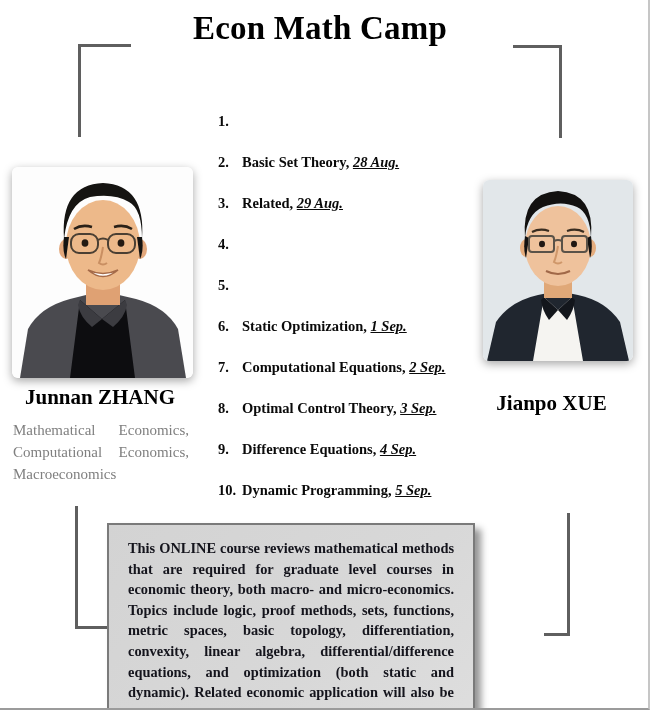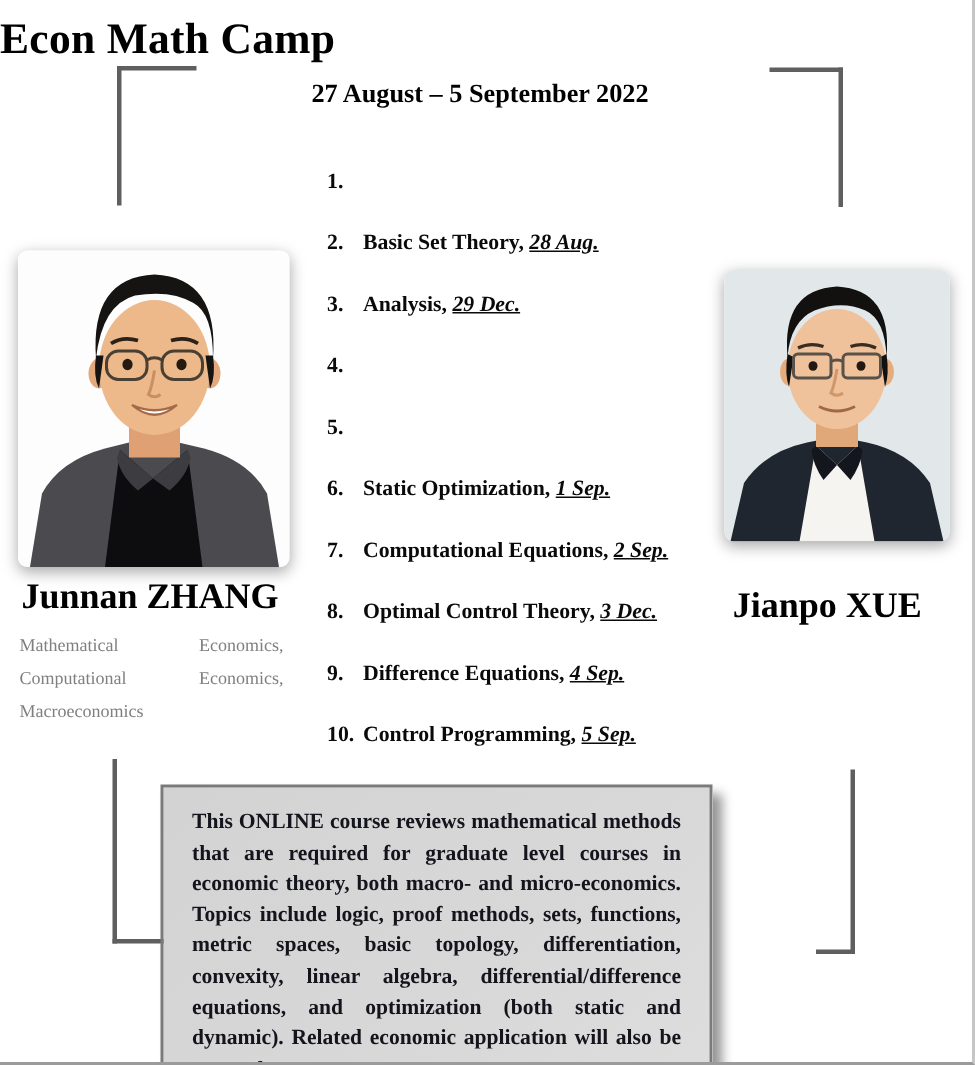--- a/index.html
+++ b/index.html
@@ -9,21 +9,21 @@
     box-sizing:border-box;
     background:#ffffff;
     border-right:2px solid #c6c6c6;
     border-bottom:2px solid #9b9b9b;
     font-family:"Liberation Serif", serif;
     overflow:hidden;
   }
   
   .title{
     position:absolute;top:10px;left:0;width:640px;
-    text-align:left;font-size:29px;font-weight:bold;color:#000;
+    text-align:center;font-size:33px;font-weight:bold;color:#000;
     letter-spacing:.2px;
   }
   .subtitle{
     position:absolute;top:52px;left:0;width:640px;
     text-align:center;font-size:17.5px;font-weight:bold;color:#000;
   }
   
   .bracket{position:absolute;z-index:1;}
   .b-tl{left:78px;top:44px;width:50px;height:90px;
         border-top:3px solid #5f5f5f;border-left:3px solid #5f5f5f;}
@@ -39,24 +39,24 @@
     list-style:none;margin:0;padding:0;
     font-size:14.5px;font-weight:bold;color:#0a0a0a;
   }
   .sitem{display:flex;margin-bottom:22px;line-height:19px;}
   .sitem .num{min-width:24px;}
   .sitem .date{font-style:italic;text-decoration:underline;}
   
   .photo{position:absolute;border-radius:6px;box-shadow:0 3px 10px rgba(0,0,0,0.35);}
   .photo-left{left:12px;top:167px;width:181px;height:211px;}
   .photo-right{left:483px;top:180px;width:150px;height:181px;}
-  .pname{position:absolute;font-size:24px;font-weight:bold;color:#000;text-align:center;}
+  .pname{position:absolute;font-size:21px;font-weight:bold;color:#000;text-align:center;}
   .pname-left{left:0;top:385px;width:200px;}
   .pname-right{left:458px;top:391px;width:187px;}
-  .pdesc{position:absolute;font-size:12px;color:#7f7f7f;line-height:22px;}
+  .pdesc{position:absolute;font-size:15px;color:#7f7f7f;line-height:22px;}
   .pdesc-left{left:13px;top:419px;width:176px;text-align:justify;}
   .pdesc-right{left:504px;top:423px;width:140px;text-align:left;}
   
   .summary{
     position:absolute;left:107px;top:523px;width:368px;
     box-sizing:border-box;z-index:2;
     background:linear-gradient(135deg,#d3d3d3 0%,#d8d8d8 60%,#dedede 100%);
     border:2px solid #7a7a7a;
     box-shadow:6px 6px 7px rgba(0,0,0,0.42);
     padding:13px 19px 11px 19px;
@@ -70,35 +70,34 @@
 <body>
 
 <div class="page">
 
   <div class="bracket b-tl"></div>
   <div class="bracket b-tr"></div>
   <div class="bracket b-bl"></div>
   <div class="bracket b-br"></div>
 
   <div class="title">Econ Math Camp</div>
-  <div class="subtitle">27 August – 5 September 2022</div>
 
   <ol class="schedule" id="schedule">
     <li class="sitem">
       <span class="num">1.</span>
     </li>
 
     <li class="sitem">
       <span class="num">2.</span>
       <span class="txt"><span class="topic">Basic Set Theory,</span> <span class="date">28 Aug.</span></span>
     </li>
 
     <li class="sitem">
       <span class="num">3.</span>
-      <span class="txt"><span class="topic">Analysis,</span> <span class="date">29 Dec.</span></span>
+      <span class="txt"><span class="topic">Related,</span> <span class="date">29 Aug.</span></span>
     </li>
 
     <li class="sitem">
       <span class="num">4.</span>
     </li>
 
     <li class="sitem">
       <span class="num">5.</span>
     </li>
 
@@ -107,31 +106,31 @@
       <span class="txt"><span class="topic">Static Optimization,</span> <span class="date">1 Sep.</span></span>
     </li>
 
     <li class="sitem">
       <span class="num">7.</span>
       <span class="txt"><span class="topic">Computational Equations,</span> <span class="date">2 Sep.</span></span>
     </li>
 
     <li class="sitem">
       <span class="num">8.</span>
-      <span class="txt"><span class="topic">Optimal Control Theory,</span> <span class="date">3 Dec.</span></span>
+      <span class="txt"><span class="topic">Optimal Control Theory,</span> <span class="date">3 Sep.</span></span>
     </li>
 
     <li class="sitem">
       <span class="num">9.</span>
       <span class="txt"><span class="topic">Difference Equations,</span> <span class="date">4 Sep.</span></span>
     </li>
 
     <li class="sitem">
       <span class="num">10.</span>
-      <span class="txt"><span class="topic">Control Programming,</span> <span class="date">5 Sep.</span></span>
+      <span class="txt"><span class="topic">Dynamic Programming,</span> <span class="date">5 Sep.</span></span>
     </li>
   </ol>
 
   <svg class="photo photo-left" viewBox="0 0 181 211" xmlns="http://www.w3.org/2000/svg">
     <rect x="0" y="0" width="181" height="211" rx="6" fill="#fdfdfd"></rect>
     <path d="M8,211 L16,162 Q28,140 58,132 L90,124 L124,132 Q154,140 166,162 L174,211 Z" fill="#4a4a4f"></path>
     <path d="M58,211 L68,133 L90,152 L113,133 L123,211 Z" fill="#0d0d10"></path>
     <path d="M68,133 L90,152 L80,160 Q68,150 66,138 Z" fill="#3c3c41"></path>
     <path d="M113,133 L90,152 L101,160 Q113,150 115,138 Z" fill="#3c3c41"></path>
     <rect x="74" y="106" width="34" height="32" fill="#dfa173"></rect>

